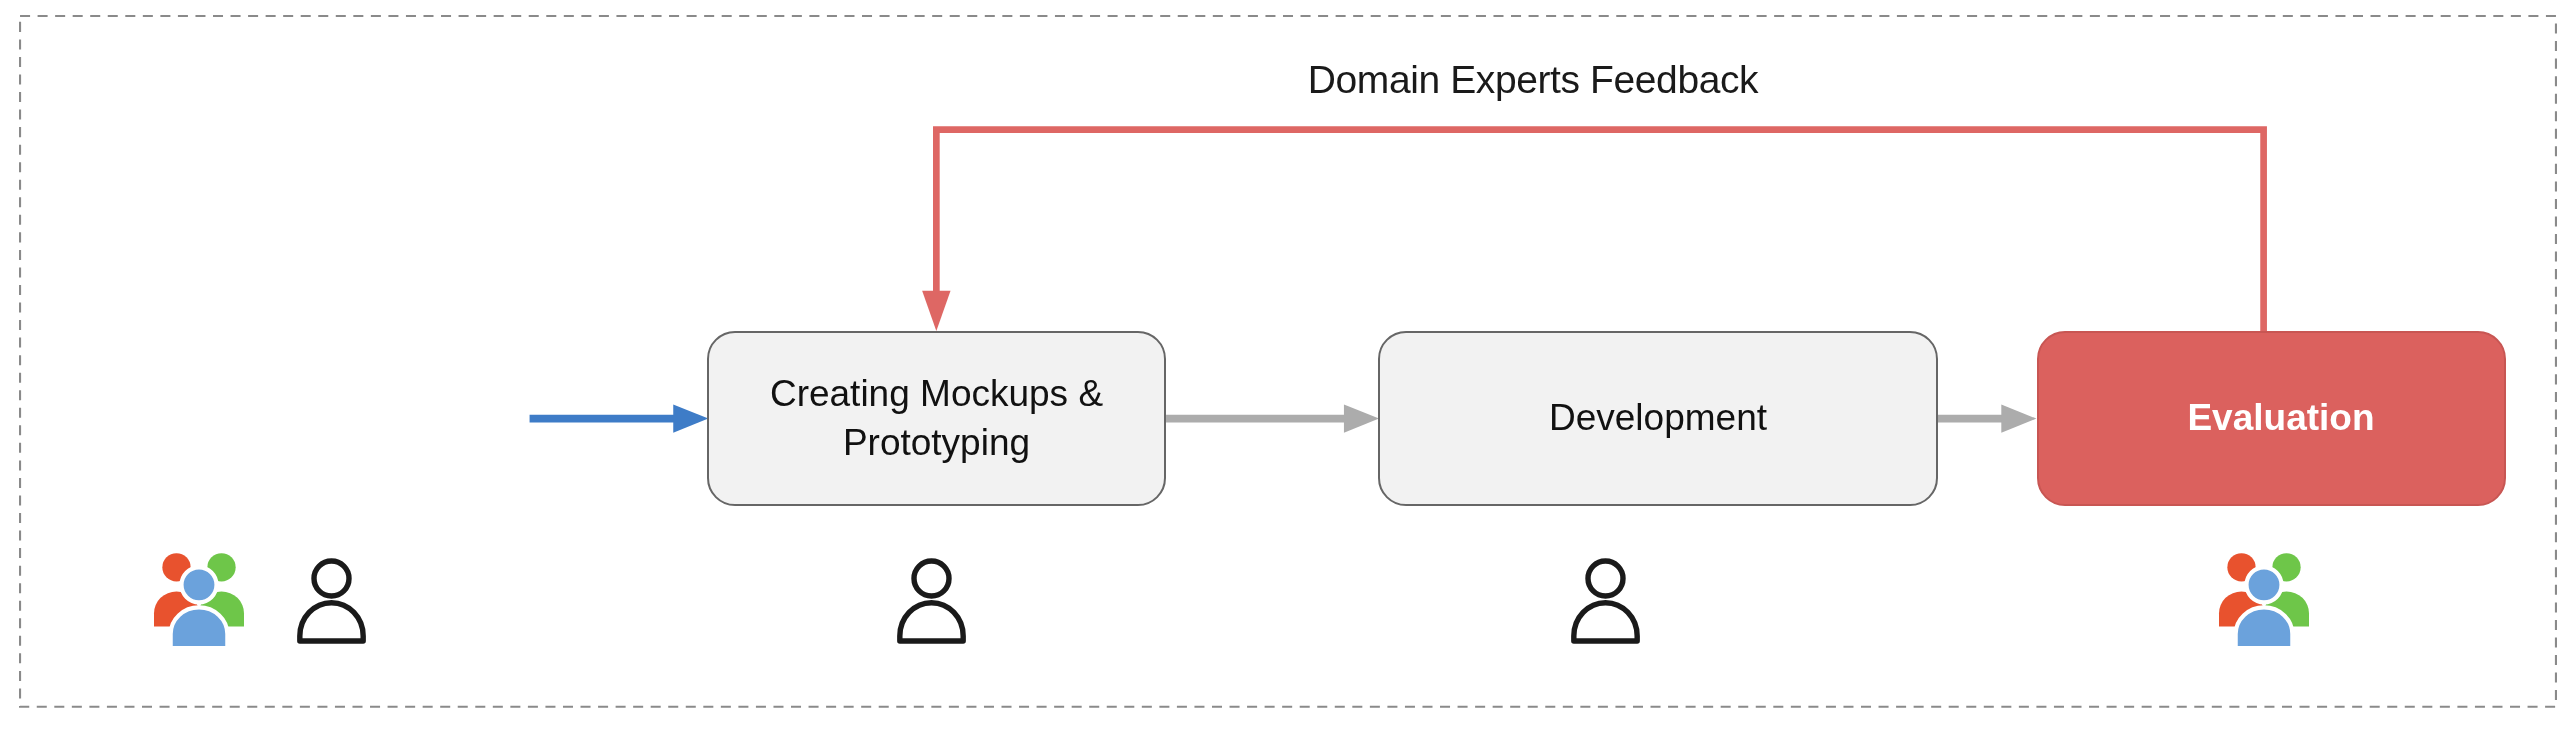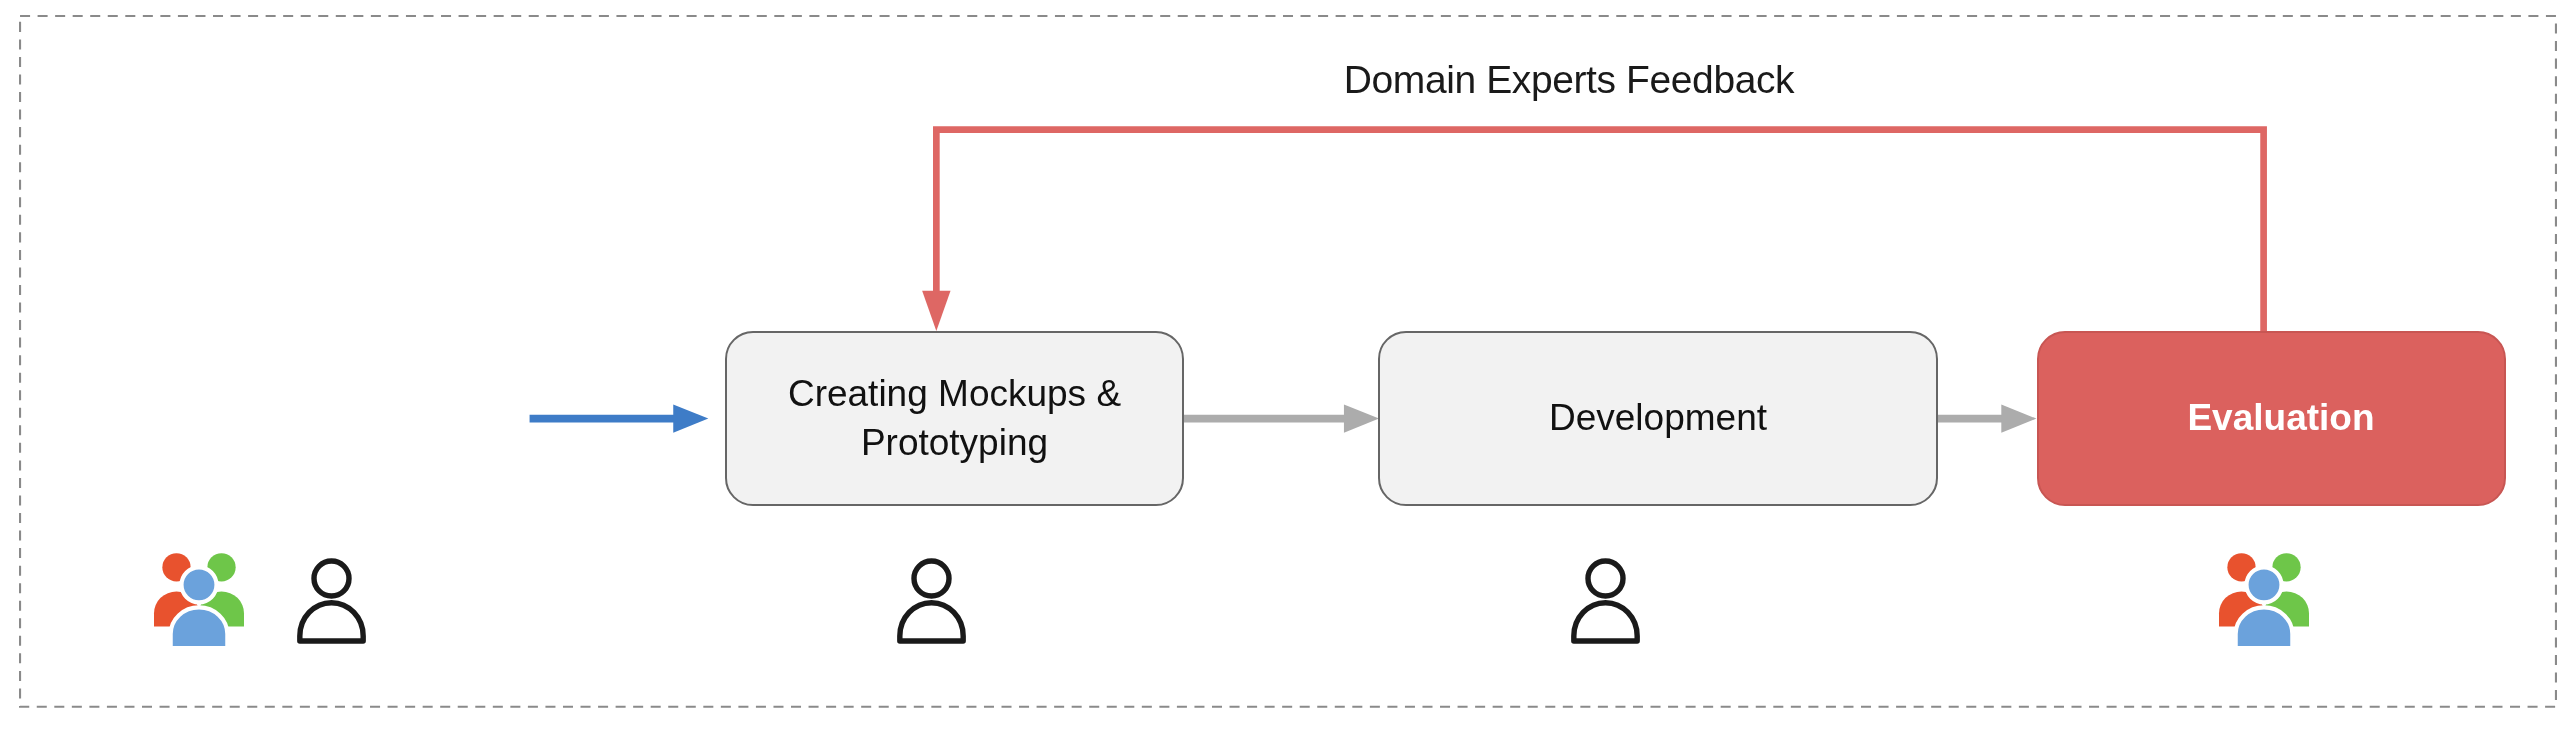--- a/index.html
+++ b/index.html
@@ -6,21 +6,21 @@
   .canvas{
     position:relative;
     width:2576px;height:732px;
     background:#ffffff;
     font-family:"Liberation Sans", sans-serif;
     overflow:hidden;
   }
   .layer{position:absolute;left:0;top:0;width:2576px;height:732px;}
   .title{
     position:absolute;
-    top:58px;left:1569px;
+    top:58px;left:1533px;
     transform:translateX(-50%);
     font-size:39px;
     font-weight:400;
     letter-spacing:-0.4px;
     white-space:nowrap;
   }
   .node{
     position:absolute;
     top:331px;height:175px;
     border-style:solid;border-width:2.5px;
@@ -63,21 +63,21 @@
     <line x1="1396" y1="501" x2="1612" y2="501" stroke-width="9" style="stroke: rgb(172, 172, 172);"></line>
     <polygon points="1651,501 1609,484 1609,518" style="fill: rgb(172, 172, 172);"></polygon>
 
     <line x1="2204" y1="501" x2="2399" y2="501" stroke-width="9" style="stroke: rgb(172, 172, 172);"></line>
     <polygon points="2438,501 2396,484 2396,518" style="fill: rgb(172, 172, 172);"></polygon>
   </svg>
 
   <div class="title" style="color: rgb(26, 26, 26);">Domain Experts Feedback</div>
 
 
-  <div class="node node-2" style="background: rgb(242, 242, 242); border-color: rgb(102, 102, 102); color: rgb(17, 17, 17); margin-left: 18px;">
+  <div class="node node-2" style="background: rgb(242, 242, 242); border-color: rgb(102, 102, 102); color: rgb(17, 17, 17);">
     <span>Creating Mockups &amp;</span>
     <span>Prototyping</span>
   </div>
 
   <div class="node node-3" style="background: rgb(242, 242, 242); border-color: rgb(102, 102, 102); color: rgb(17, 17, 17);">
     <span>Development</span>
   </div>
 
   <div class="node node-4 accent" style="background: rgb(219, 97, 94); border-color: rgb(200, 86, 83); color: rgb(255, 255, 255);">
     <span>Evaluation</span>

